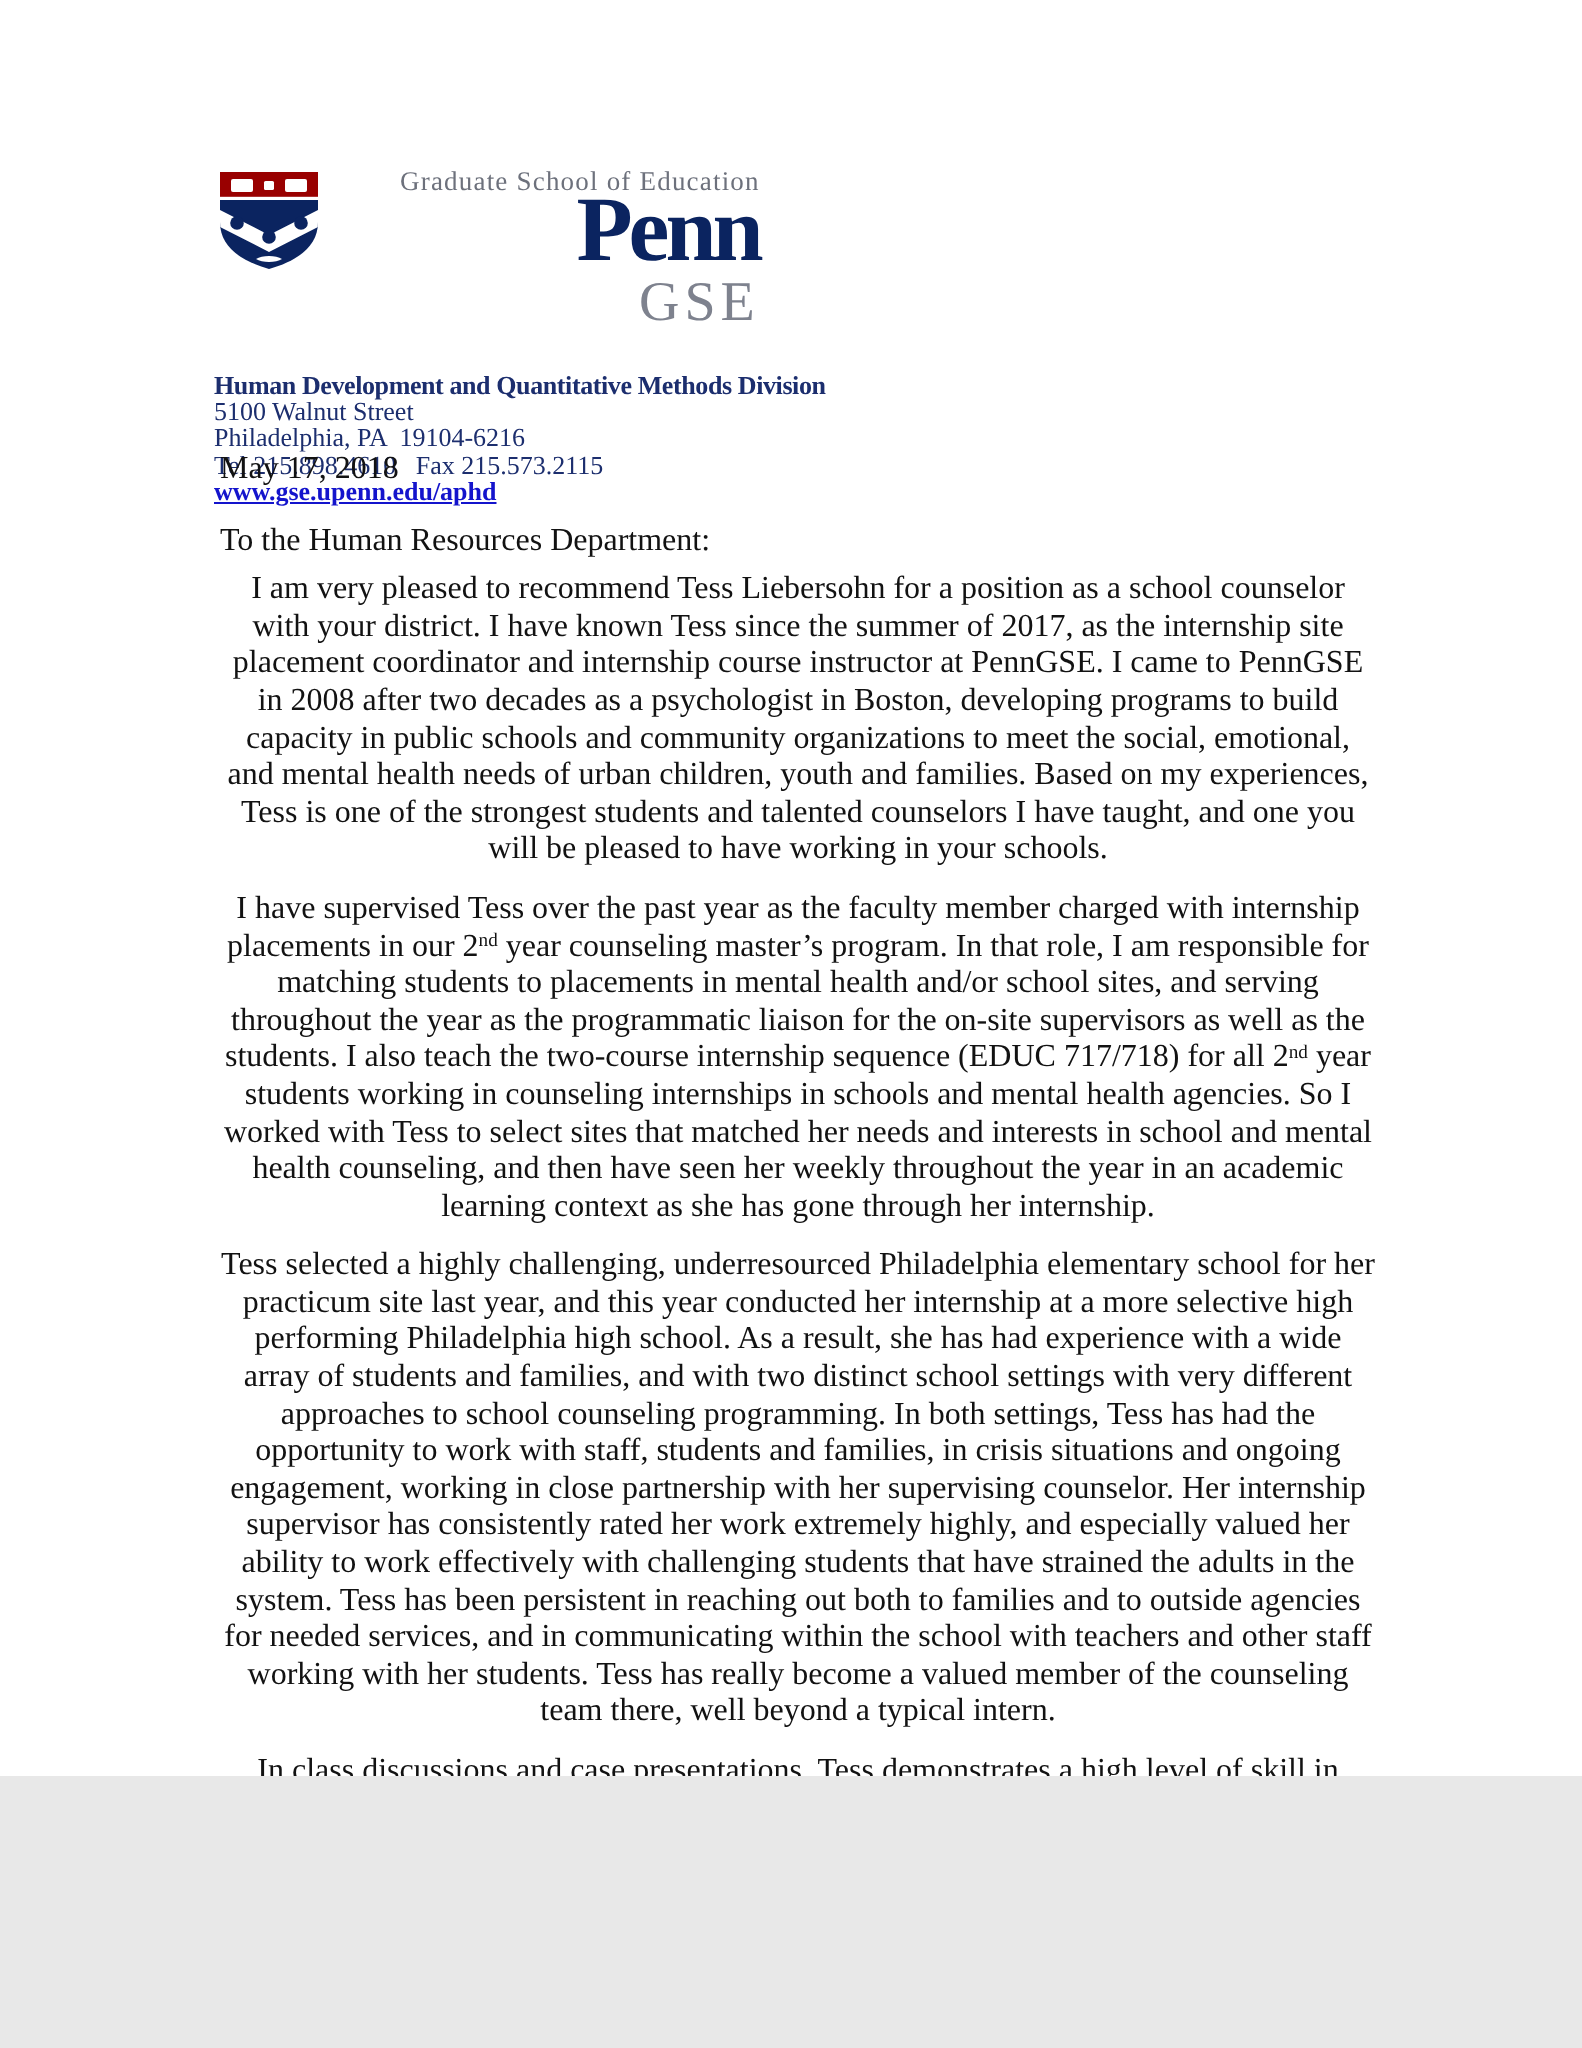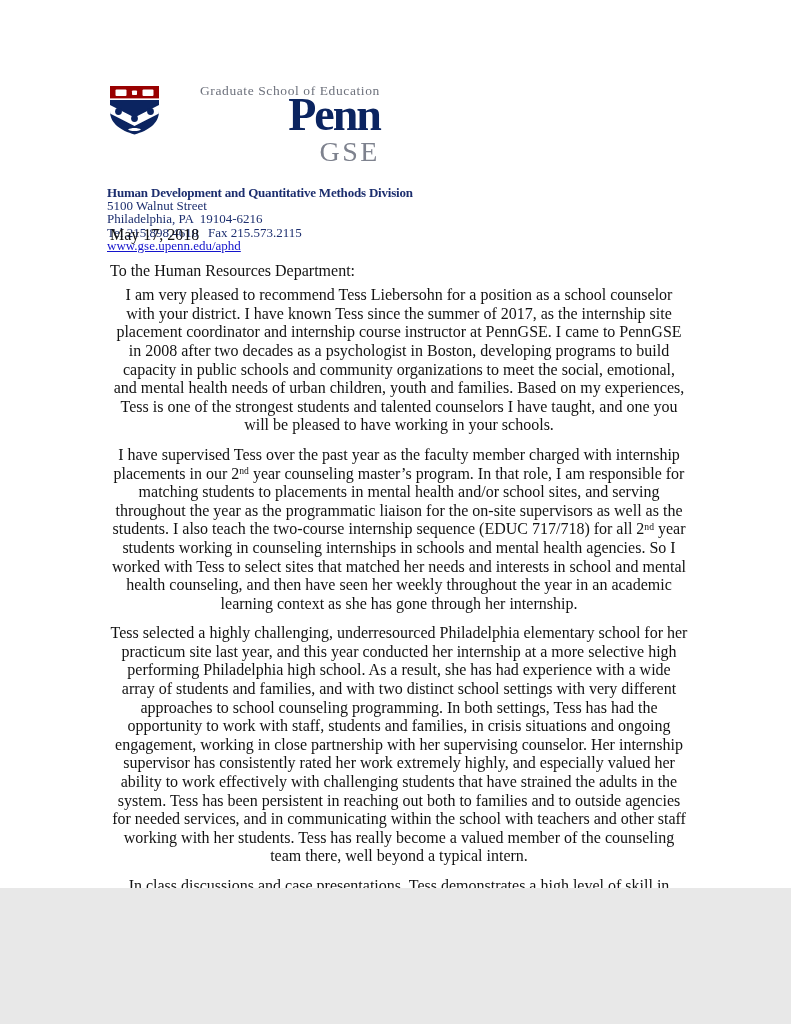--- a/index.html
+++ b/index.html
@@ -44,21 +44,21 @@
     margin-left: 22px;
   }
   .lh-lines { margin-top: 16px; color: #1c2e6e; font-size: 13px; line-height: 13.2px; }
   .lh-lines .lh-line { white-space: pre; }
   .division { font-weight: bold; letter-spacing: -0.2px; }
   .website {
     display: inline-block;
     margin-top: 0.5px;
     color: #1414cc;
     text-decoration: underline;
-    font-weight: normal;
+    font-weight: bold;
     font-size: 13px;
     cursor: pointer;
   }
 
   
   .letter-body {
     position: absolute;
     left: 110px;
     top: 226px;
     width: 578px;

